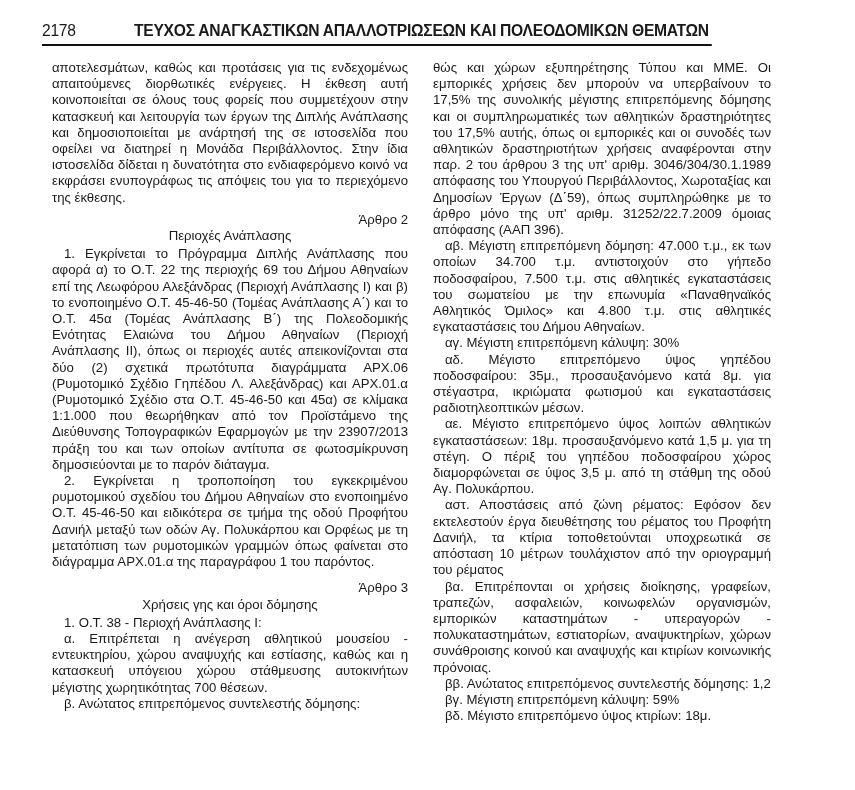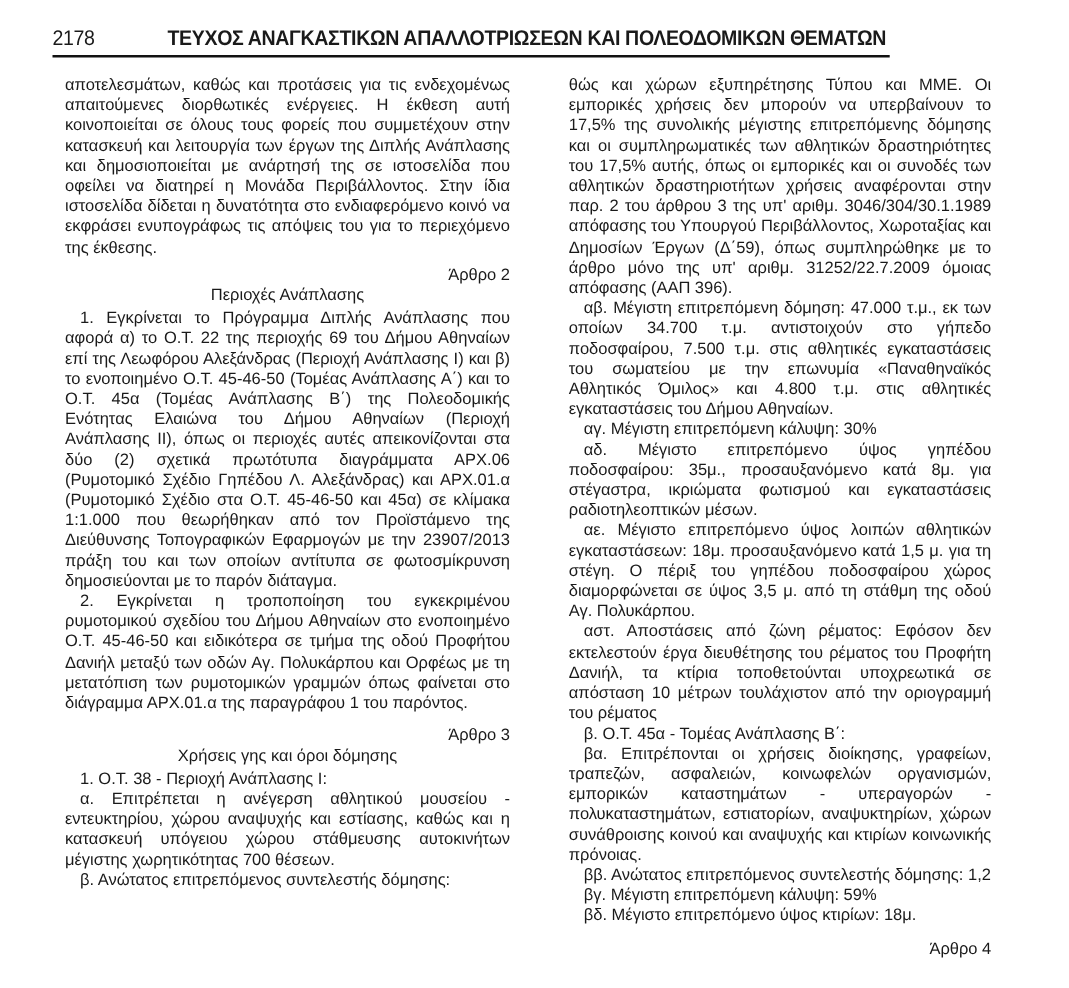--- a/index.html
+++ b/index.html
@@ -12,21 +12,21 @@
       transform: scaleX(0.92); transform-origin: left top;
     }
     .header .pageno { position: absolute; left: 0; top: 0; font-weight: normal; }
     .header .title { position: absolute; left: 100px; top: 0; white-space: nowrap; }
     .col {
       position: absolute; top: 60px;
       font-family: "Liberation Sans", sans-serif; font-size: 13.2px; line-height: 16.2px;
       text-align: justify; hyphens: manual;
     }
     .col.left { left: 52px; width: 356px; }
-    .col.right { left: 433px; width: 338px; margin-left: 22px; }
+    .col.right { left: 433px; width: 338px; }
     .col p { margin: 0; }
     .col p.ind { text-indent: 12px; }
     .col .art { text-align: right; margin-top: 6px; }
     .col .art-sub { text-align: center; margin-bottom: 2px; }
     .col .gap { height: 4px; }
   </style>
 </head>
 <body>
 
 <div class="header">
@@ -48,20 +48,18 @@
   <p class="ind">β. Ανώτατος επιτρεπόμενος συντελεστής δόμησης:</p>
 </div>
 
 <div class="col right">
   <p>θώς και χώρων εξυπηρέτησης Τύπου και ΜΜΕ. Οι εμπορικές χρήσεις δεν μπορούν να υπερβαίνουν το 17,5% της συνολικής μέγιστης επιτρεπόμενης δόμησης και οι συμπληρωματικές των αθλητικών δραστηριότητες του 17,5% αυτής, όπως οι εμπορικές και οι συνοδές των αθλητικών δραστηριοτήτων χρήσεις αναφέρονται στην παρ. 2 του άρθρου 3 της υπ' αριθμ. 3046/304/30.1.1989 απόφασης του Υπουργού Περιβάλλοντος, Χωροταξίας και Δημοσίων Έργων (Δ΄59), όπως συμπληρώθηκε με το άρθρο μόνο της υπ' αριθμ. 31252/22.7.2009 όμοιας απόφασης (ΑΑΠ 396).</p>
   <p class="ind">αβ. Μέγιστη επιτρεπόμενη δόμηση: 47.000 τ.μ., εκ των οποίων 34.700 τ.μ. αντιστοιχούν στο γήπεδο ποδοσφαίρου, 7.500 τ.μ. στις αθλητικές εγκαταστάσεις του σωματείου με την επωνυμία «Παναθηναϊκός Αθλητικός Όμιλος» και 4.800 τ.μ. στις αθλητικές εγκαταστάσεις του Δήμου Αθηναίων.</p>
   <p class="ind">αγ. Μέγιστη επιτρεπόμενη κάλυψη: 30%</p>
   <p class="ind">αδ. Μέγιστο επιτρεπόμενο ύψος γηπέδου ποδοσφαίρου: 35μ., προσαυξανόμενο κατά 8μ. για στέγαστρα, ικριώματα φωτισμού και εγκαταστάσεις ραδιοτηλεοπτικών μέσων.</p>
   <p class="ind">αε. Μέγιστο επιτρεπόμενο ύψος λοιπών αθλητικών εγκαταστάσεων: 18μ. προσαυξανόμενο κατά 1,5 μ. για τη στέγη. Ο πέριξ του γηπέδου ποδοσφαίρου χώρος διαμορφώνεται σε ύψος 3,5 μ. από τη στάθμη της οδού Αγ. Πολυκάρπου.</p>
   <p class="ind">αστ. Αποστάσεις από ζώνη ρέματος: Εφόσον δεν εκτελεστούν έργα διευθέτησης του ρέματος του Προφήτη Δανιήλ, τα κτίρια τοποθετούνται υποχρεωτικά σε απόσταση 10 μέτρων τουλάχιστον από την οριογραμμή του ρέματος</p>
-  <p class="ind">β. Ο.Τ. 45α - Τομέας Ανάπλασης Β΄:</p>
   <p class="ind">βα. Επιτρέπονται οι χρήσεις διοίκησης, γραφείων, τραπεζών, ασφαλειών, κοινωφελών οργανισμών, εμπορικών καταστημάτων - υπεραγορών - πολυκαταστημάτων, εστιατορίων, αναψυκτηρίων, χώρων συνάθροισης κοινού και αναψυχής και κτιρίων κοινωνικής πρόνοιας.</p>
   <p class="ind">ββ. Ανώτατος επιτρεπόμενος συντελεστής δόμησης: 1,2</p>
   <p class="ind">βγ. Μέγιστη επιτρεπόμενη κάλυψη: 59%</p>
   <p class="ind">βδ. Μέγιστο επιτρεπόμενο ύψος κτιρίων: 18μ.</p>
   <div class="gap"></div>
-  <div class="art">Άρθρο 4</div>
 </div>
 
 </body></html>

